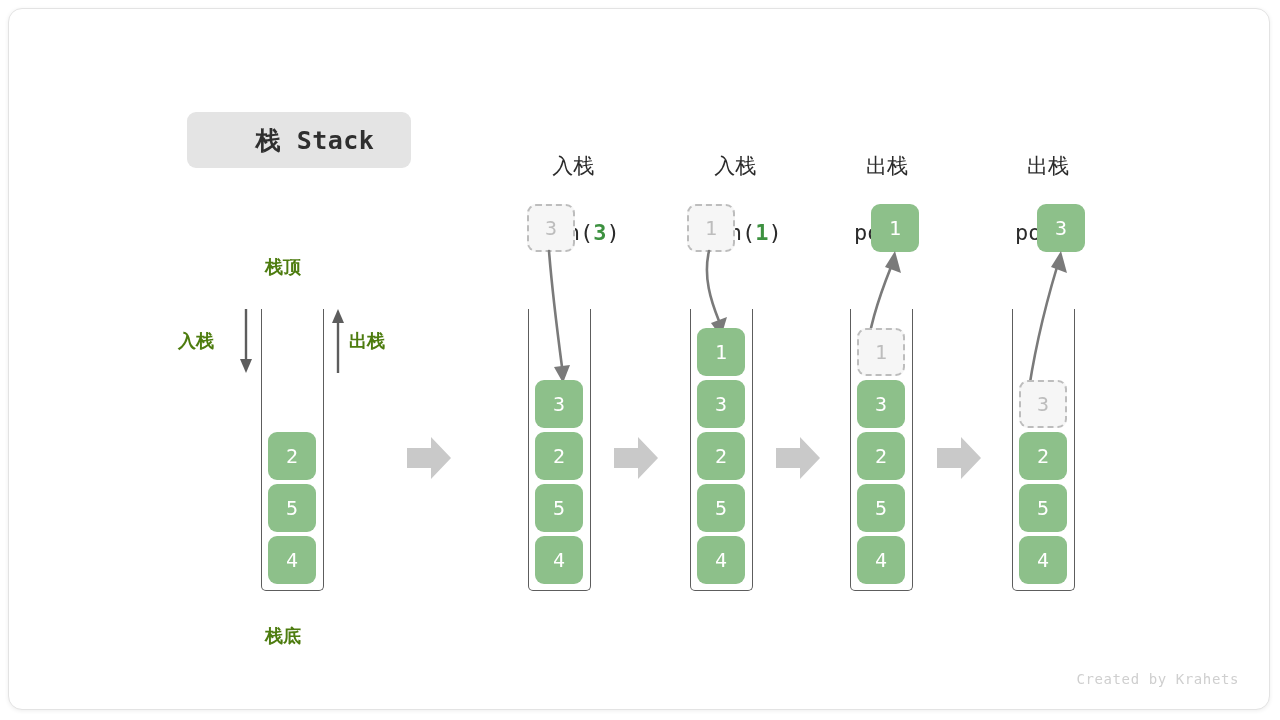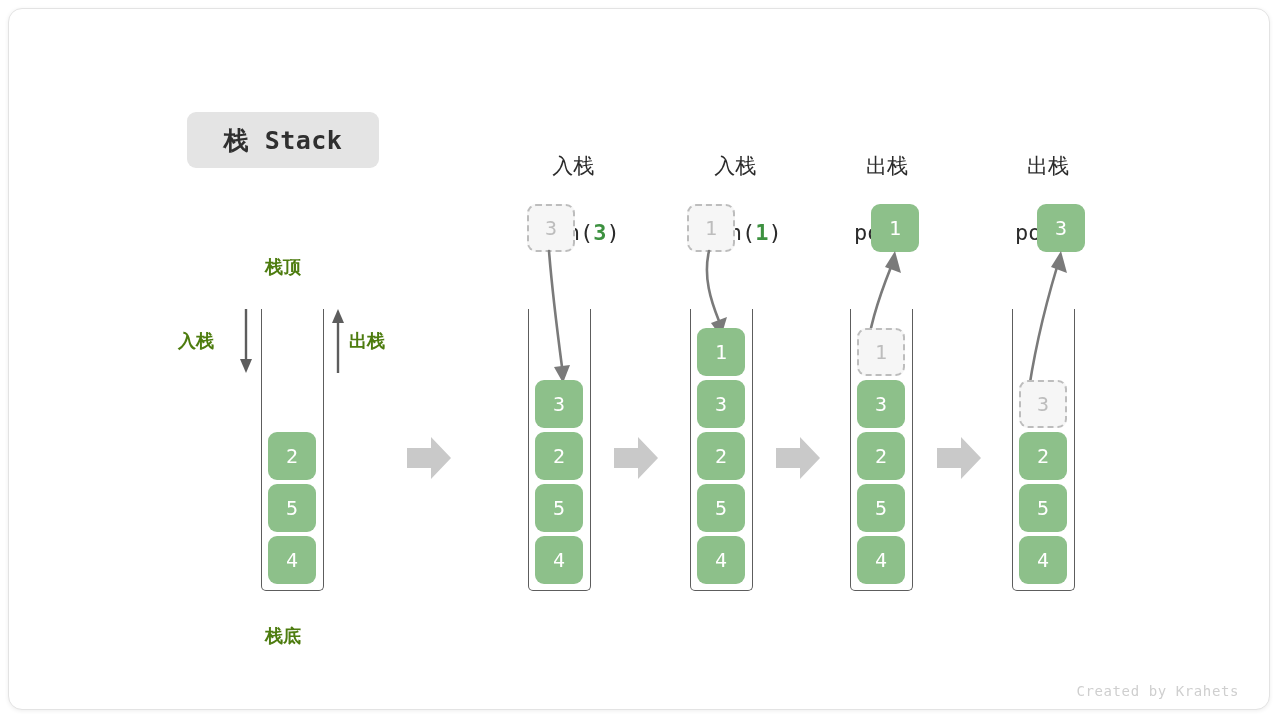--- a/index.html
+++ b/index.html
@@ -12,21 +12,21 @@
     background:#ffffff;border:1px solid #e3e3e3;border-radius:14px;
     box-shadow:0 1px 4px rgba(0,0,0,.07);
     box-sizing:border-box;overflow:hidden;
   }
   .abs{position:absolute;}
 
   
   #title-chip{
     left:178px;top:103px;width:192px;height:56px;
     background:#e4e4e4;border-radius:9px;
-    display:flex;align-items:center;justify-content:center;
+    display:flex;align-items:center;justify-content:center;padding-left:32px;
   }
   #title-chip .txt{
     font-family:"DejaVu Sans Mono","Liberation Mono",monospace;
     font-size:25px;font-weight:bold;color:#2f2f2f;letter-spacing:.5px;
     white-space:pre;
   }
 
   
   .cn-label{
     font-size:18px;font-weight:bold;color:#4d7c0f;white-space:nowrap;
@@ -70,21 +70,21 @@
 
   
   .curve{stroke:#7a7a7a;stroke-width:2.6;fill:none;stroke-linecap:round;}
   .curve-head{fill:#7a7a7a;}
 
   
   .block-arrow{fill:#c9c9c9;}
 
   
   #watermark{
-    right:30px;bottom:10px;
+    right:30px;bottom:22px;
     font-family:"DejaVu Sans Mono","Liberation Mono",monospace;
     font-size:14px;color:#cfcfcf;letter-spacing:.6px;white-space:nowrap;
   }
 </style>
 </head>
 <body>
 
 <div id="canvas">
 
   <div class="abs" id="title-chip">

